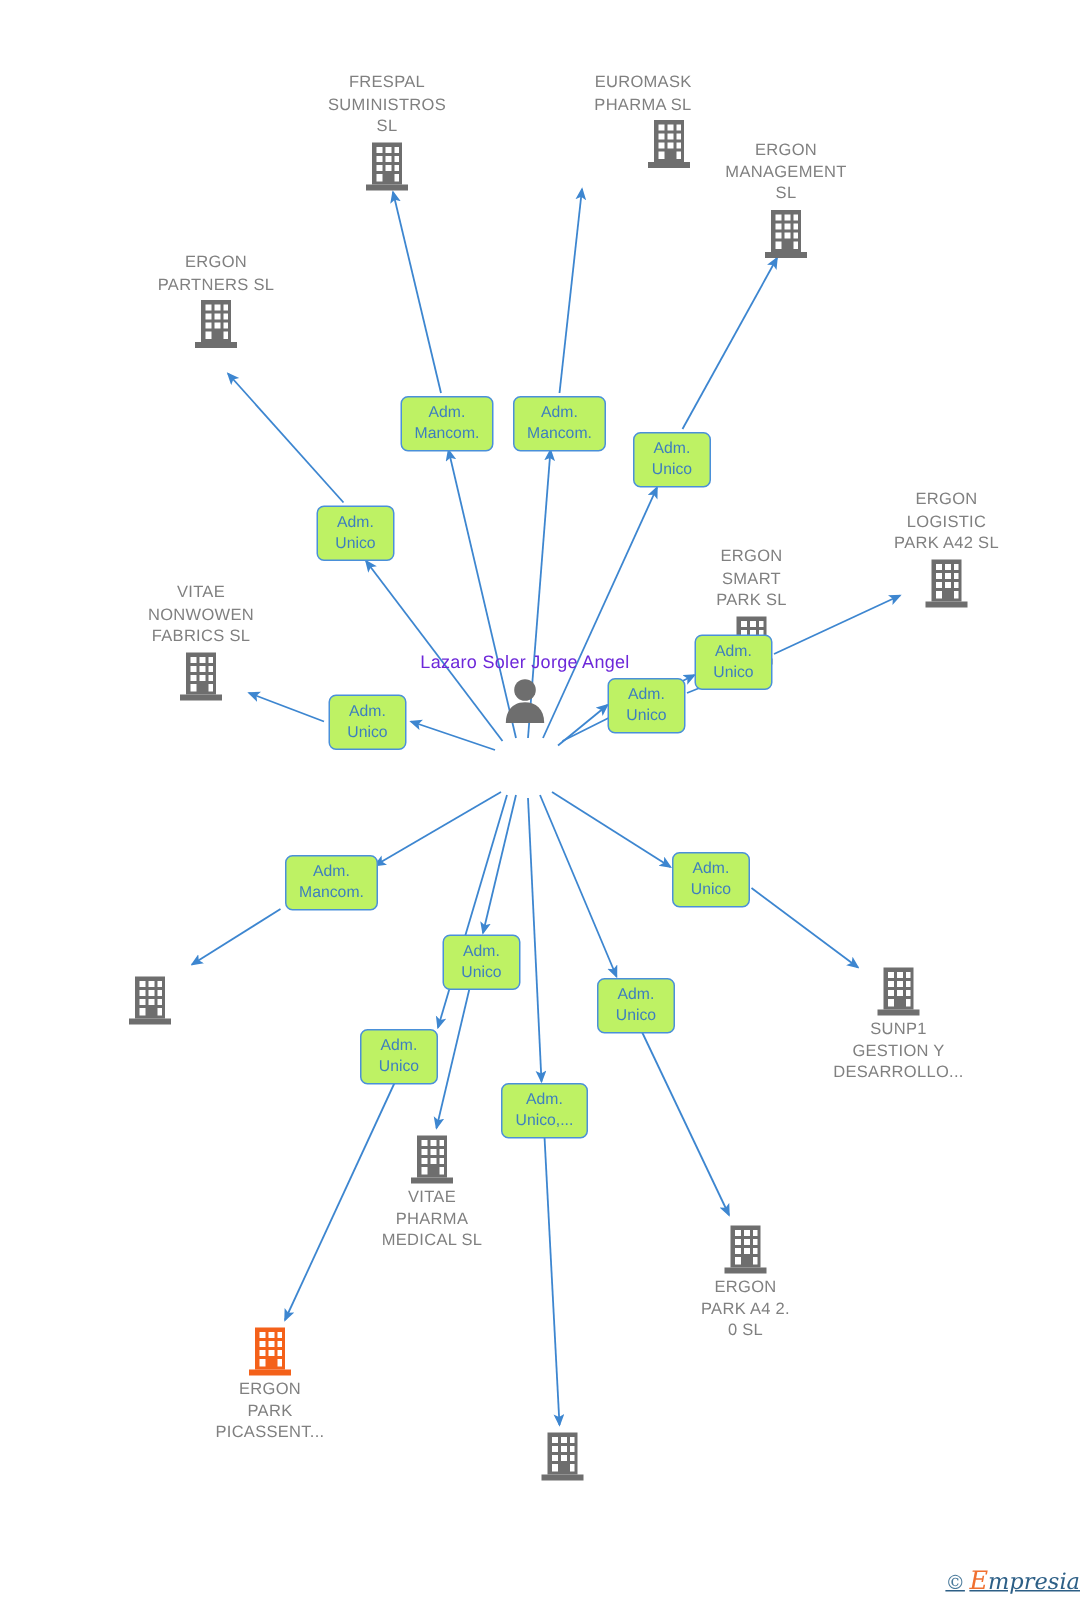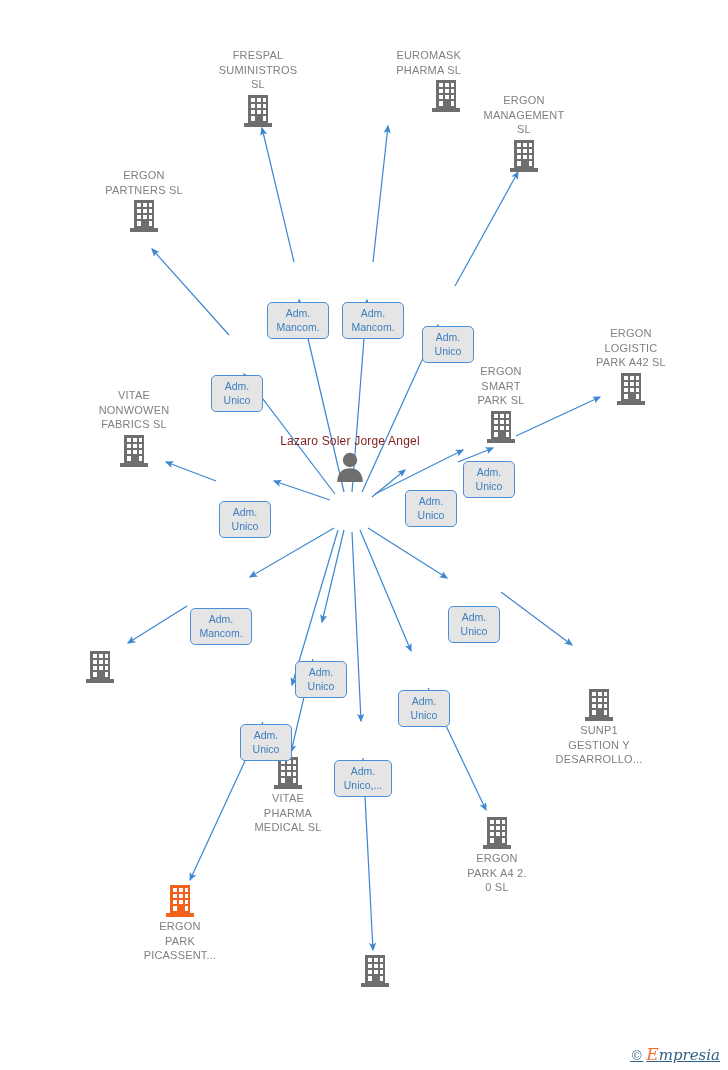--- a/index.html
+++ b/index.html
@@ -44,35 +44,34 @@
     letter-spacing: 0.2px;
     white-space: pre-line;
     margin-top: 1px;
   }
   .node.label-above .caption {
     margin-top: 0;
     margin-bottom: 2px;
   }
   .person .caption {
     font-size: 12px;
-    color: #7f1d1d;
+    color: #6d28d9;
   }
   .edge-label {
     position: absolute;
     border: 1px solid #4a90d9;
     border-radius: 5px;
-    background: #e5e5e5;
+    background: #bef264;
     color: #3d7ebf;
     font-size: 10.5px;
     line-height: 14px;
     padding: 3px 7px 4px 7px;
     text-align: center;
     white-space: pre-line;
     box-sizing: border-box;
-    margin-top: 38px;
   }
   #watermark {
     position: absolute;
     right: 8px;
     bottom: 6px;
     font-size: 15px;
     color: #2d5f86;
     font-family: "DejaVu Serif", serif;
     font-style: italic;
     white-space: nowrap;
@@ -304,21 +303,21 @@
               <rect x="14" y="10" width="4" height="4"></rect>
               <rect x="20" y="10" width="3" height="4"></rect>
               <rect x="8" y="16" width="4" height="4"></rect>
               <rect x="14" y="16" width="4" height="4"></rect>
               <rect x="20" y="16" width="3" height="4"></rect>
               <rect x="8" y="22" width="4" height="5"></rect>
               <rect x="20" y="22" width="3" height="5"></rect>
             </g>
           </svg></span>
       </div>
-      <div class="node" style="left: 599px; top: 688px;">
+      <div class="node" style="left: 599px; top: 644px;">
         <span class="glyph"><svg width="30" height="34" viewBox="0 0 30 34">
             <rect x="5" y="1" width="20" height="28" fill="#6e6e6e"></rect>
             <rect x="1" y="29" width="28" height="4" fill="#6e6e6e"></rect>
             <g fill="#ffffff">
               <rect x="8" y="4" width="4" height="4"></rect>
               <rect x="14" y="4" width="4" height="4"></rect>
               <rect x="20" y="4" width="3" height="4"></rect>
               <rect x="8" y="10" width="4" height="4"></rect>
               <rect x="14" y="10" width="4" height="4"></rect>
               <rect x="20" y="10" width="3" height="4"></rect>

